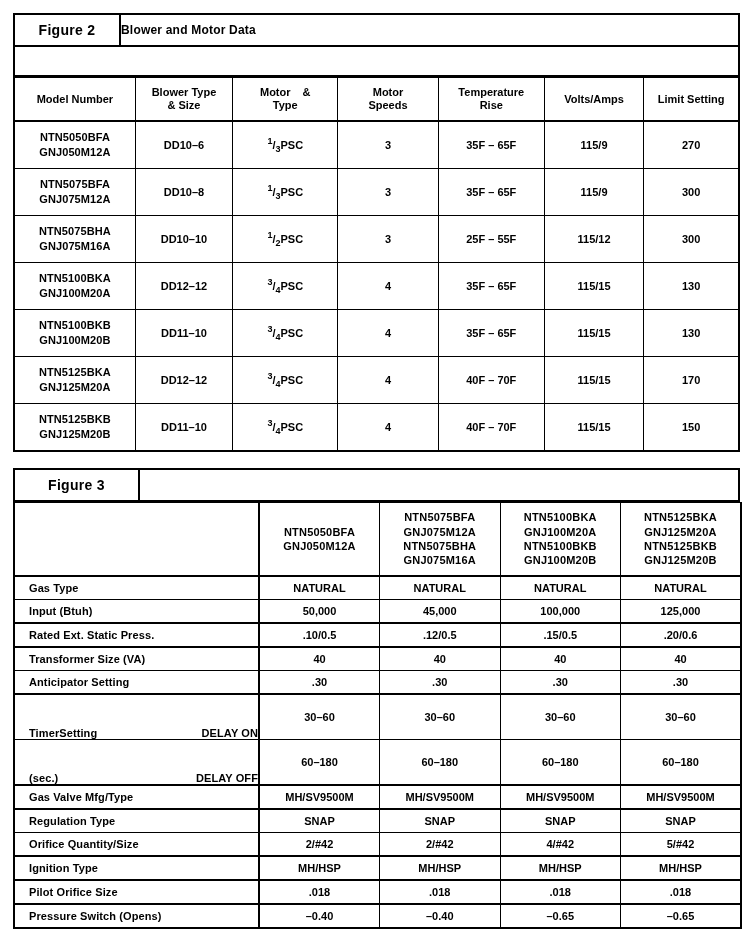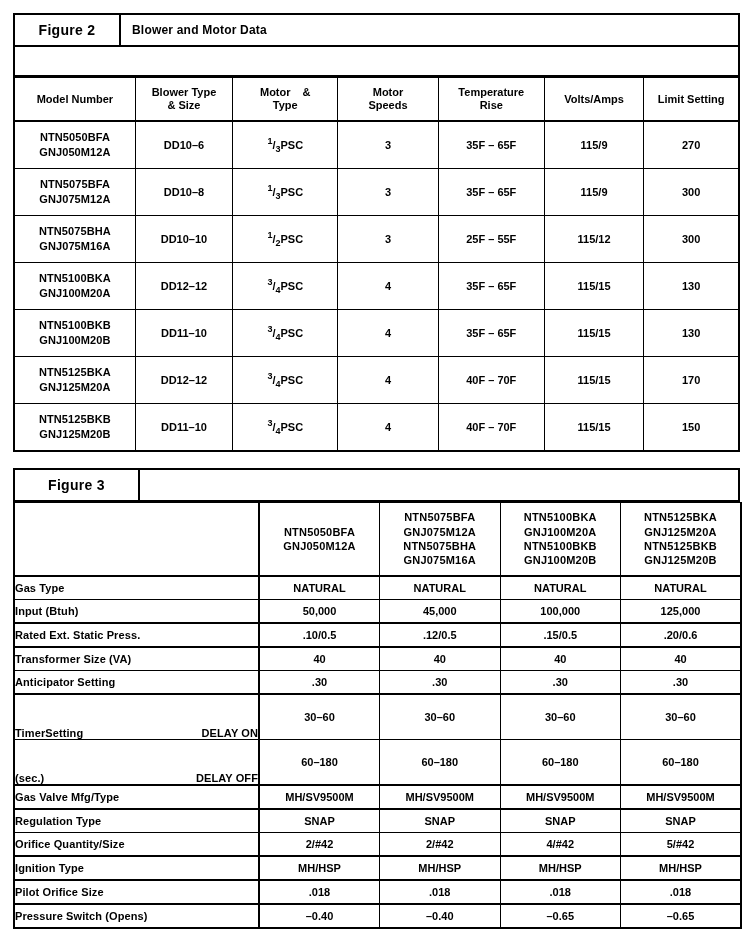--- a/index.html
+++ b/index.html
@@ -59,21 +59,20 @@
     justify-content: center;
     font-size: 14px;
     font-weight: bold;
     letter-spacing: .3px;
     box-sizing: border-box;
   }
   .cap-title {
     flex: 1;
     display: flex;
     align-items: center;
-    padding-left: 11px;
     font-size: 12px;
     font-weight: bold;
     letter-spacing: .2px;
     box-sizing: border-box;
   }
   .blank-band {
     border-left: 2px solid #000;
     border-right: 2px solid #000;
     border-bottom: 2px solid #000;
     height: 30px;
@@ -145,21 +144,21 @@
     letter-spacing: .2px;
   }
   #t3 thead td.lblhead { border-right: 2px solid #000; }
 
   #t3 tbody td {
     height: 22px;
     font-size: 11px;
   }
   #t3 tbody td.lbl {
     text-align: left;
-    padding-left: 0;
+    padding-left: 14px;
     border-right: 2px solid #000;
     white-space: nowrap;
     letter-spacing: .1px;
   }
   #t3 tbody tr.grp-start > td { border-top: 2px solid #000; }
   #t3 tbody tr.grp-start > td.lbl { border-top: 2px solid #000; }
   
   #t3 tbody tr.sub > td { border-top: 1px solid #000; }
   #t3 tbody tr.sub > td.lbl { border-top: none; }
 

